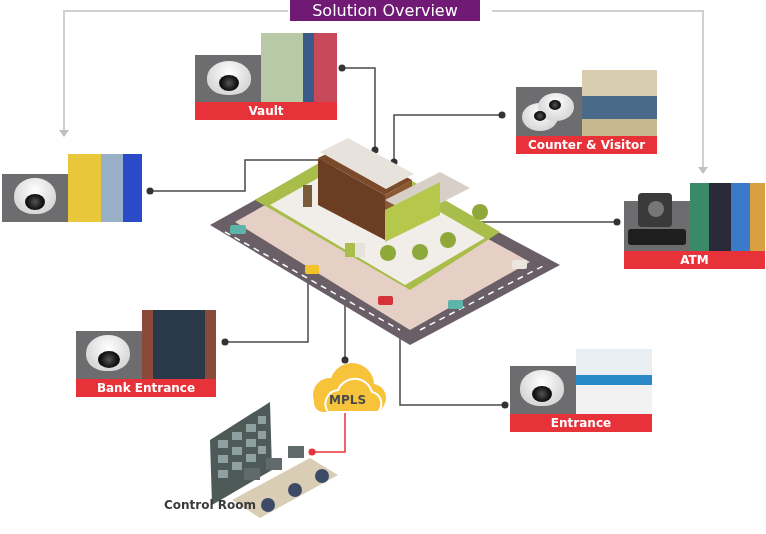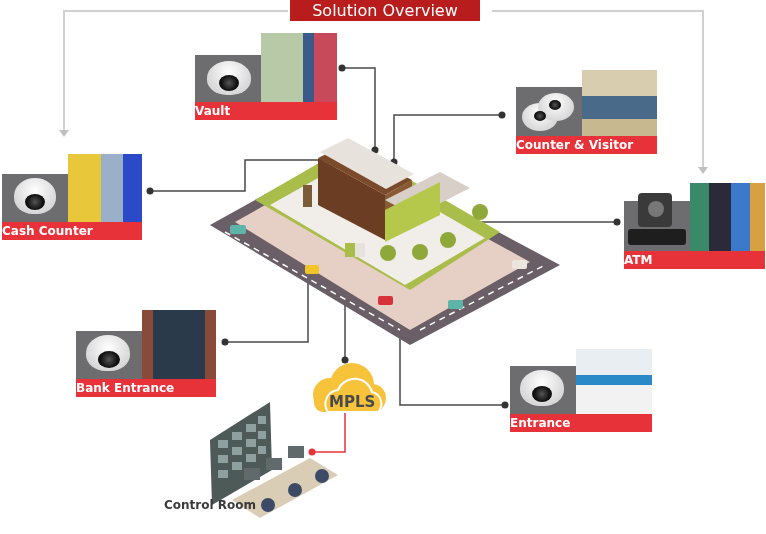--- a/index.html
+++ b/index.html
@@ -1,22 +1,22 @@
 <!DOCTYPE html>
 <html><head>
 <meta charset="utf-8">
 <style>
   html,body{margin:0;padding:0;background:#fff;}
   body{width:766px;height:534px;position:relative;overflow:hidden;font-family:"DejaVu Sans",sans-serif;}
-  .title{position:absolute;left:290px;top:0;width:190px;height:21px;background:#b91c1c;color:#fff;font-size:16px;line-height:21px;text-align:center;font-family:"DejaVu Sans",sans-serif;}
+  .title{position:absolute;left:290px;top:0;width:190px;height:21px;background:#701a75;color:#fff;font-size:16px;line-height:21px;text-align:center;font-family:"DejaVu Sans",sans-serif;}
   svg.lines{position:absolute;left:0;top:0;width:766px;height:534px;}
   .card{position:absolute;}
   .card .cam{position:absolute;left:0;bottom:18px;background:#6d6d6f;}
   .card .photo{position:absolute;top:0;right:0;bottom:18px;}
-  .card .label{position:absolute;left:0;right:0;bottom:0;height:18px;background:#e8323a;color:#fff;font-weight:bold;font-size:12px;line-height:18px;font-family:"DejaVu Sans",sans-serif;}
+  .card .label{position:absolute;left:0;right:0;bottom:0;height:18px;background:#e8323a;color:#fff;font-weight:bold;font-size:12px;line-height:18px;text-align:center;font-family:"DejaVu Sans",sans-serif;}
   .dome{position:absolute;border-radius:50% 50% 45% 45%;background:radial-gradient(circle at 50% 35%,#fff,#d8d8d8 70%);}
   .lens{position:absolute;border-radius:50%;background:radial-gradient(circle at 50% 50%,#555,#111 60%);}
   .label-text{position:absolute;font-family:"DejaVu Sans",sans-serif;font-weight:bold;color:#3b3b3b;}
 </style>
 </head>
 <body>
 
 <svg class="lines" viewBox="0 0 766 534">
 
   <polyline points="288,11 64,11 64,130" fill="none" stroke="#d0d0d0" stroke-width="2"></polyline>
@@ -140,21 +140,20 @@
   <div class="photo" style="left:66px;background:linear-gradient(180deg,#d9cdb0 0 40%,#4a6a8a 40% 75%,#c8b890 75%);"></div>
   <div class="label">Counter &amp; Visitor Area</div>
 </div>
 
 <div class="card" style="left:2px;top:154px;width:140px;height:86px;">
   <div class="cam" style="width:66px;height:48px;">
     <div class="dome" style="left:12px;top:4px;width:42px;height:36px;"></div>
     <div class="lens" style="left:23px;top:20px;width:20px;height:16px;"></div>
   </div>
   <div class="photo" style="left:66px;background:linear-gradient(90deg,#e8c83a 0 45%,#9ab0c8 45% 75%,#2a4ac8 75%);"></div>
-  <div class="label">Cash Counter</div>
 </div>
 
 <div class="card" style="left:624px;top:183px;width:141px;height:86px;">
   <div class="cam" style="width:66px;height:50px;">
     <div style="position:absolute;left:14px;top:-8px;width:34px;height:34px;background:#3a3a3a;border-radius:4px;"></div>
     <div style="position:absolute;left:24px;top:0;width:16px;height:16px;border-radius:50%;background:#777;"></div>
     <div style="position:absolute;left:4px;top:28px;width:58px;height:16px;background:#1e1e1e;border-radius:3px;"></div>
   </div>
   <div class="photo" style="left:66px;background:linear-gradient(90deg,#3a8a6a 0 25%,#2a2a3a 25% 55%,#3a7ac8 55% 80%,#d8a040 80%);"></div>
   <div class="label">ATM</div>
@@ -171,14 +170,14 @@
 
 <div class="card" style="left:510px;top:349px;width:142px;height:83px;">
   <div class="cam" style="width:66px;height:48px;">
     <div class="dome" style="left:10px;top:4px;width:44px;height:36px;"></div>
     <div class="lens" style="left:22px;top:20px;width:20px;height:16px;"></div>
   </div>
   <div class="photo" style="left:66px;background:linear-gradient(180deg,#e8eef2 0 40%,#2a8ac8 40% 55%,#f2f2f2 55%);"></div>
   <div class="label">Entrance</div>
 </div>
 
-<div class="label-text" style="left:329px;top:393px;font-size:15px;color:#4a4a4a;">MPLS</div>
+<div class="label-text" style="left:329px;top:393px;font-size:12px;color:#4a4a4a;">MPLS</div>
 <div class="label-text" style="left:164px;top:498px;font-size:12px;">Control Room</div>
 
 </body></html>

